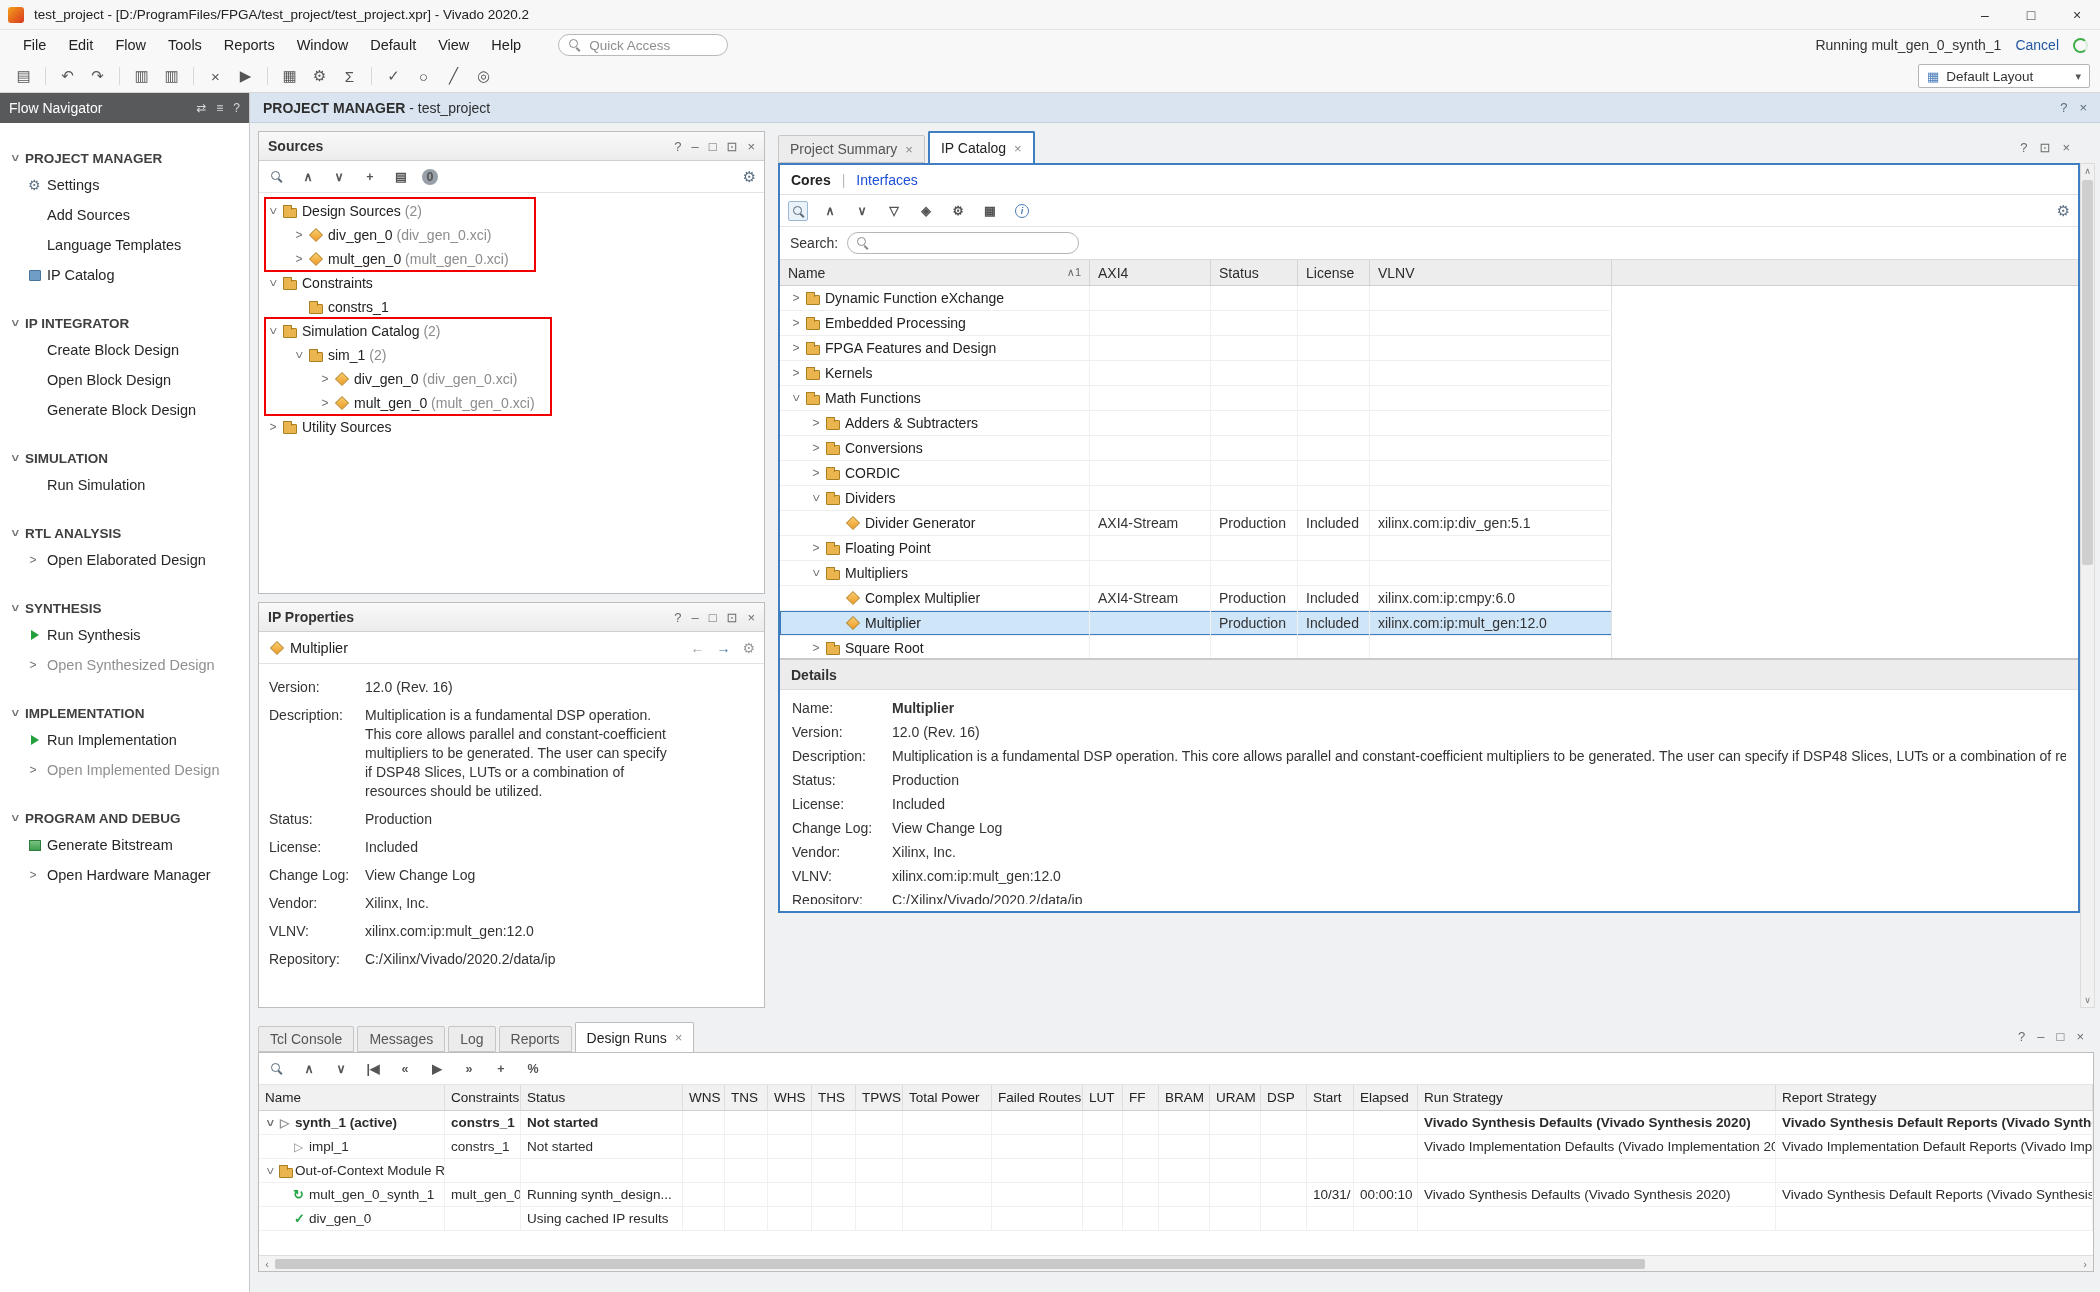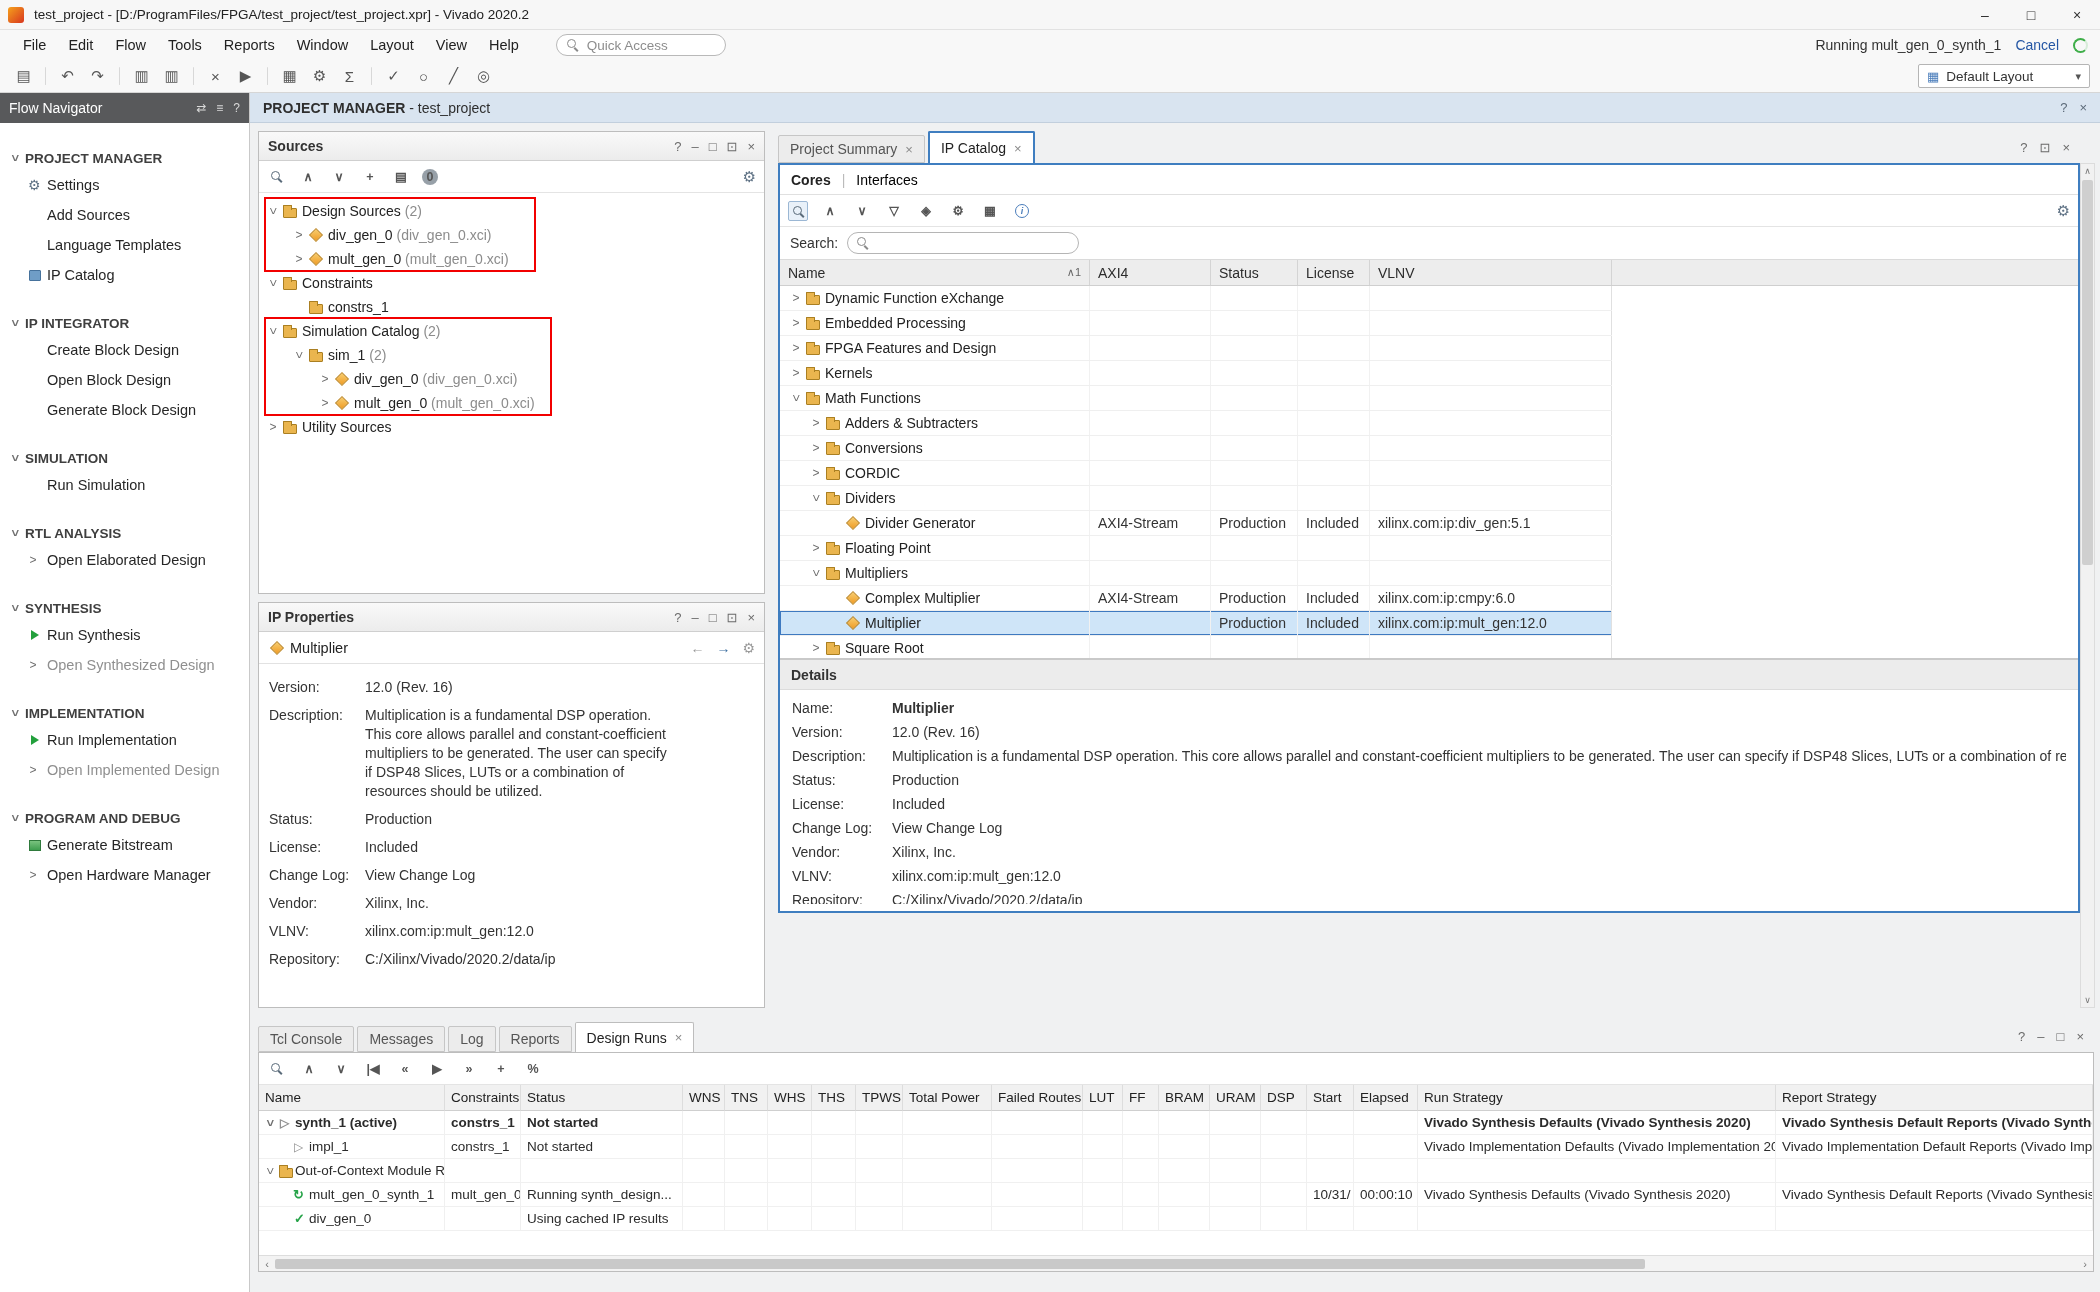--- a/index.html
+++ b/index.html
@@ -115,21 +115,21 @@
   
   #cat-tabs{left:778px;top:131px;width:1302px;height:32px;display:flex;align-items:flex-end}
   .ttab{height:28px;display:flex;align-items:center;padding:0 11px;background:#ececec;border:1px solid #c6c6c6;margin-right:3px;font-size:14px;color:#555;border-radius:2px 2px 0 0}
   .ttab.active{height:32px;background:#fff;border:2px solid #3f7ec0;border-bottom:none;color:#222;z-index:3;position:relative}
   .tab-close{color:#8a8a8a;font-size:13px;margin-left:8px}
   .tab-close:empty{display:none}
   .strip-icons{margin-left:auto;display:flex;gap:12px;padding-right:10px;padding-bottom:8px}
   #catbody{left:778px;top:163px;width:1302px;height:750px;background:#fff;border:2px solid #3f7ec0}
   .subtabs{height:30px;border-bottom:1px solid #e0e0e0;display:flex;align-items:center;padding:0 11px;gap:11px;font-size:14px}
   .subtab-active{font-weight:700;color:#222}
-  .subtab{color:#000000}
+  .subtab{color:#1d4ed8}
   .subtab-div{color:#bbb}
   .cat-search{height:32px;display:flex;align-items:center;padding:0 10px;gap:9px;font-size:14px}
   .search-box{width:232px;height:22px;border:1px solid #b5b5b5;border-radius:11px;background:#fff;display:flex;align-items:center;padding:0 7px}
   .cat-header{display:grid;grid-template-columns:310px 121px 87px 72px 242px 1fr;background:#ededed;border-top:1px solid #dadada;border-bottom:1px solid #cfcfcf;height:27px}
   .ch-cell{display:flex;align-items:center;padding:0 8px;border-right:1px solid #d4d4d4;font-size:14px;color:#2c2c2c;overflow:hidden}
   .ch-cell:last-child{border-right:none}
   .sort{margin-left:auto;color:#666;font-size:11px}
   .sort:empty{display:none}
   .c-rows{height:450px;overflow:hidden}
   .c-row{display:grid;grid-template-columns:310px 121px 87px 72px 242px;width:832px;height:25px;border-bottom:1px solid #efefef;cursor:default}
@@ -185,21 +185,21 @@
 
 <div id="menubar" class="abs">
   <span class="menu-items">
 
   <span class="menu-item">File</span>
       <span class="menu-item">Edit</span>
       <span class="menu-item">Flow</span>
       <span class="menu-item">Tools</span>
       <span class="menu-item">Reports</span>
       <span class="menu-item">Window</span>
-      <span class="menu-item">Layout</span>
+      <span class="menu-item">Default</span>
       <span class="menu-item">View</span>
       <span class="menu-item">Help</span>
     </span>
   <span class="quick-access">
     <span class="mag"></span>
     <span class="qa-text">Quick Access</span>
   </span>
   <span class="menu-right">
     <span class="running-status">Running mult_gen_0_synth_1</span>
     <span class="link">Cancel</span>

